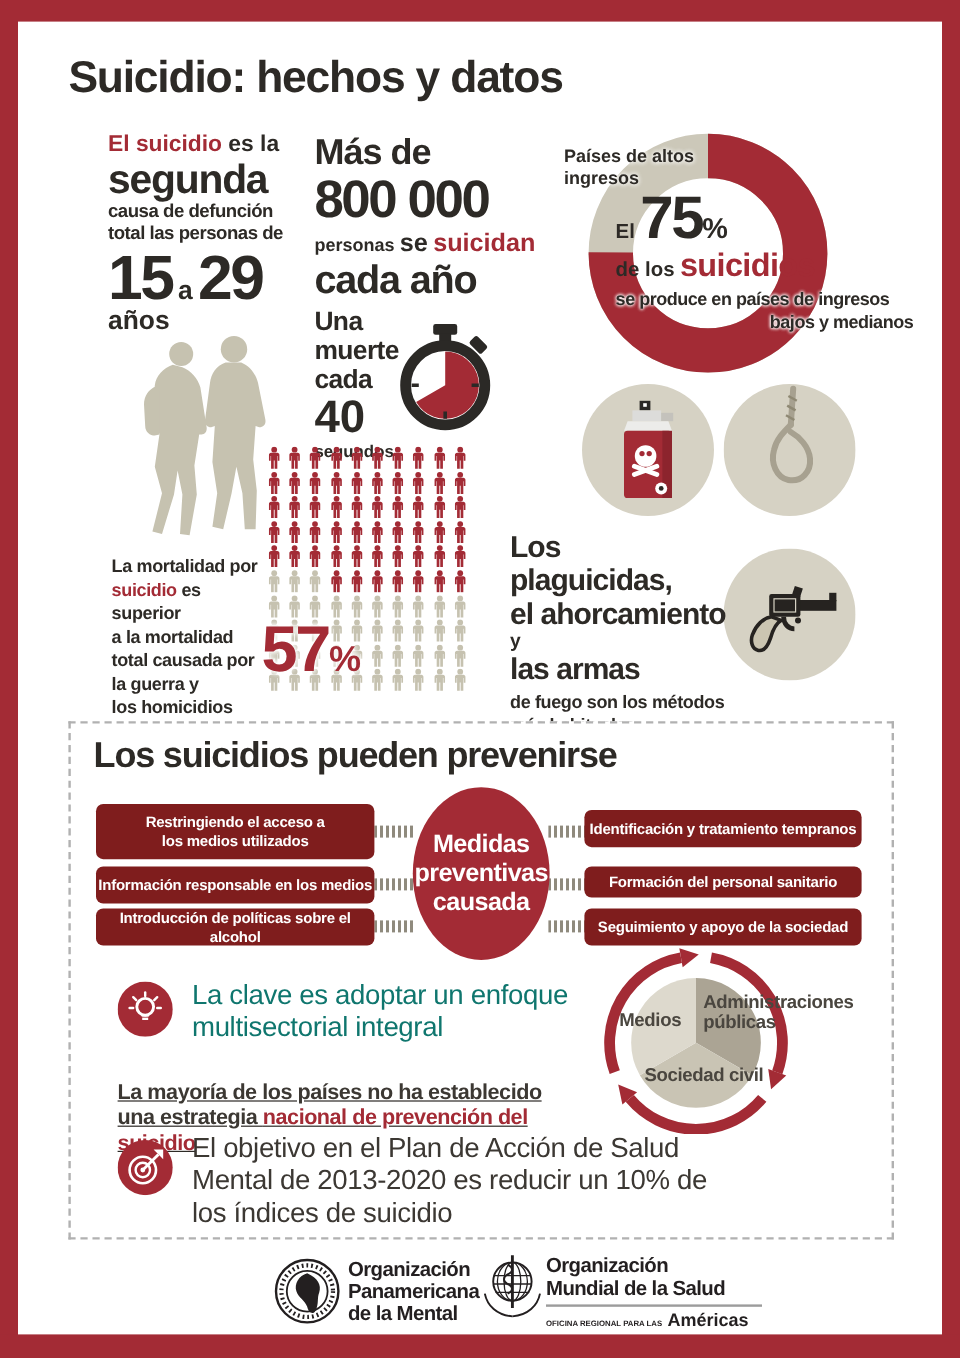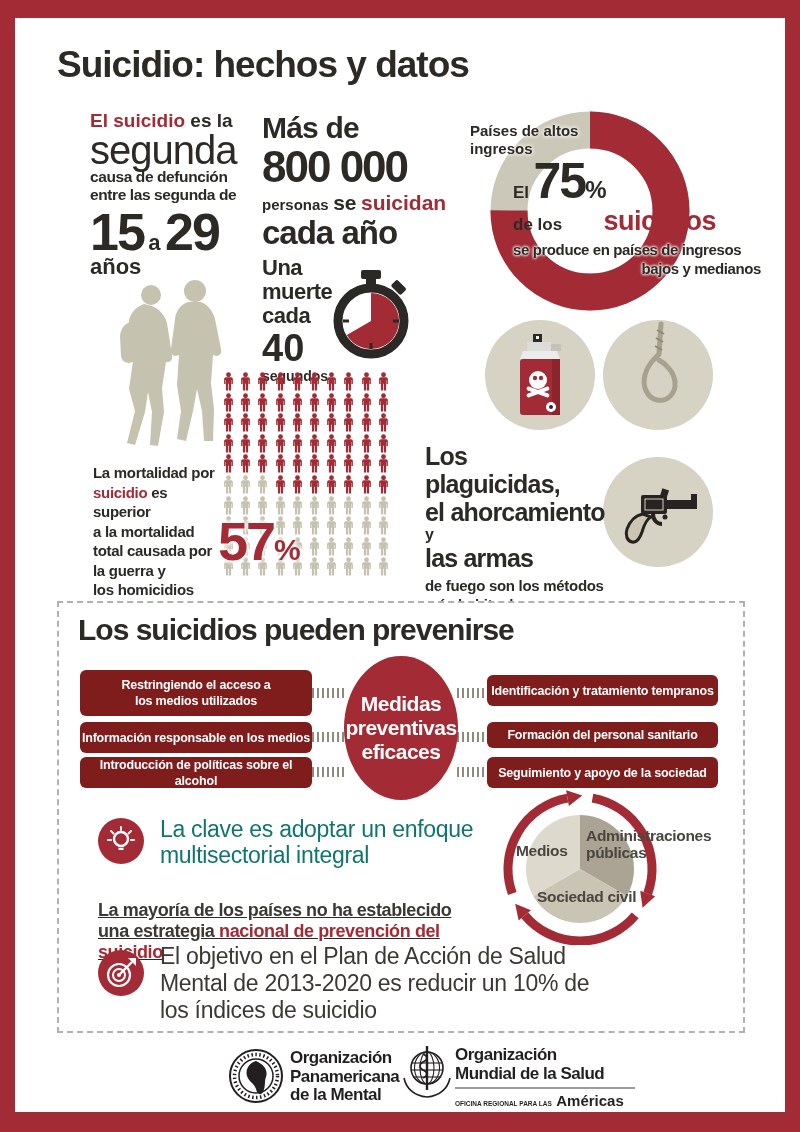--- a/index.html
+++ b/index.html
@@ -7,39 +7,39 @@
         font-family:"Liberation Sans","DejaVu Sans",sans-serif;color:#2d2a26;}
   .abs{position:absolute;}
   .frame{position:absolute;background:#a32b35;}
   .red{color:#a32b35;}
 
   
   .main-title{font-size:37px;font-weight:bold;letter-spacing:-1px;color:#2d2a26;}
 
   
   .lead{font-size:19px;line-height:22px;font-weight:bold;}
-  .huge1{font-size:40px;line-height:36px;font-weight:normal;letter-spacing:-1px;}
+  .huge1{font-size:34px;line-height:36px;font-weight:bold;letter-spacing:-1px;}
   .small-b{font-size:15.5px;line-height:18px;font-weight:bold;letter-spacing:-0.4px;}
   .agenum{font-size:52px;font-weight:bold;letter-spacing:-2px;line-height:52px;}
   .agemid{font-size:22px;font-weight:bold;}
   .count-pre{font-size:30px;font-weight:bold;letter-spacing:-0.8px;line-height:32px;}
   .count-num{font-size:44px;font-weight:bold;letter-spacing:-2px;line-height:46px;}
   .count-sub1{font-size:15px;font-weight:bold;}
   .count-sub2{font-size:21px;font-weight:bold;}
   .count-post{font-size:33px;font-weight:bold;letter-spacing:-1px;line-height:36px;}
   .rate-l{font-size:22px;line-height:24px;font-weight:bold;letter-spacing:-0.5px;}
   .rate-n{font-size:38px;line-height:40px;font-weight:bold;}
   .rate-u{font-size:14px;font-weight:bold;}
 
   
   .donut-label{font-size:15px;line-height:18px;font-weight:bold;text-shadow:0 0 4px #fff,0 0 4px #fff;}
   .donut-el{font-size:17px;font-weight:bold;}
   .donut-pct{font-size:50px;font-weight:bold;letter-spacing:-2px;}
   .donut-mid1{font-size:17px;font-weight:bold;}
-  .donut-hl{font-size:27px;font-weight:bold;letter-spacing:-0.5px;margin-left:37px;}
+  .donut-hl{font-size:27px;font-weight:bold;letter-spacing:-0.5px;}
   .donut-tail{font-size:15px;line-height:19px;font-weight:bold;letter-spacing:-0.4px;
               text-shadow:0 0 3px #fff,0 0 3px #fff,0 0 3px #fff;}
 
   
   .picto-grid{display:grid;grid-template-columns:repeat(10,17.2px);grid-auto-rows:20.6px;}
   .picto{width:13px;height:19px;}
   .p-red{fill:#a32b35;}
   .p-gray{fill:#c6c2b0;}
   .big-pct{font-size:54px;font-weight:bold;letter-spacing:-2px;color:#a32b35;
            text-shadow:0 0 5px #fff,0 0 5px #fff,0 0 5px #fff;}
@@ -87,21 +87,21 @@
   <div class="frame" style="left:0;top:0;width:15px;height:1132px;"></div>
   <div class="frame" style="left:785px;top:0;width:15px;height:1132px;"></div>
   <div class="frame" style="left:0;top:1112px;width:800px;height:20px;"></div>
 
   <div class="abs main-title" style="left:57px;top:44px;">Suicidio: hechos y datos</div>
 
   <div class="abs" style="left:90px;top:110px;width:160px;">
     <div class="lead"><span class="red">El suicidio</span><span> es la</span></div>
     <div class="huge1">segunda</div>
     <div class="small-b">causa de defunción</div>
-    <div class="small-b">entre las segunda de</div>
+    <div class="small-b">total las personas de</div>
     <div style="margin-top:2px;">
       <span class="agenum">15</span>
       <span class="agemid">a</span>
       <span class="agenum">29</span>
     </div>
     <div class="agemid" style="margin-top:-4px;">años</div>
   </div>
 
   <div class="abs" style="left:262px;top:112px;width:190px;">
     <div class="count-pre">Más de</div>
@@ -640,21 +640,21 @@
   <div class="abs hatch" style="left:312px;top:688px;width:34px;"></div>
   <div class="abs hatch" style="left:312px;top:732px;width:34px;"></div>
   <div class="abs hatch" style="left:312px;top:767px;width:34px;"></div>
   <div class="abs hatch" style="left:457px;top:688px;width:31px;"></div>
   <div class="abs hatch" style="left:457px;top:732px;width:31px;"></div>
   <div class="abs hatch" style="left:457px;top:767px;width:31px;"></div>
 
   <div class="abs hub" style="left:344px;top:656px;width:114px;height:144px;">
     <div>Medidas</div>
     <div>preventivas</div>
-    <div>eficaces</div>
+    <div>causada</div>
   </div>
 
   <div class="abs measure" style="left:80px;top:670px;width:232px;height:46px;">
     <div>Restringiendo el acceso a</div>
     <div>los medios utilizados</div>
   </div>
   <div class="abs measure" style="left:80px;top:722px;width:232px;height:31px;">
     <div>Información responsable en los medios</div>
   </div>
   <div class="abs measure" style="left:80px;top:757px;width:232px;height:31px;">

